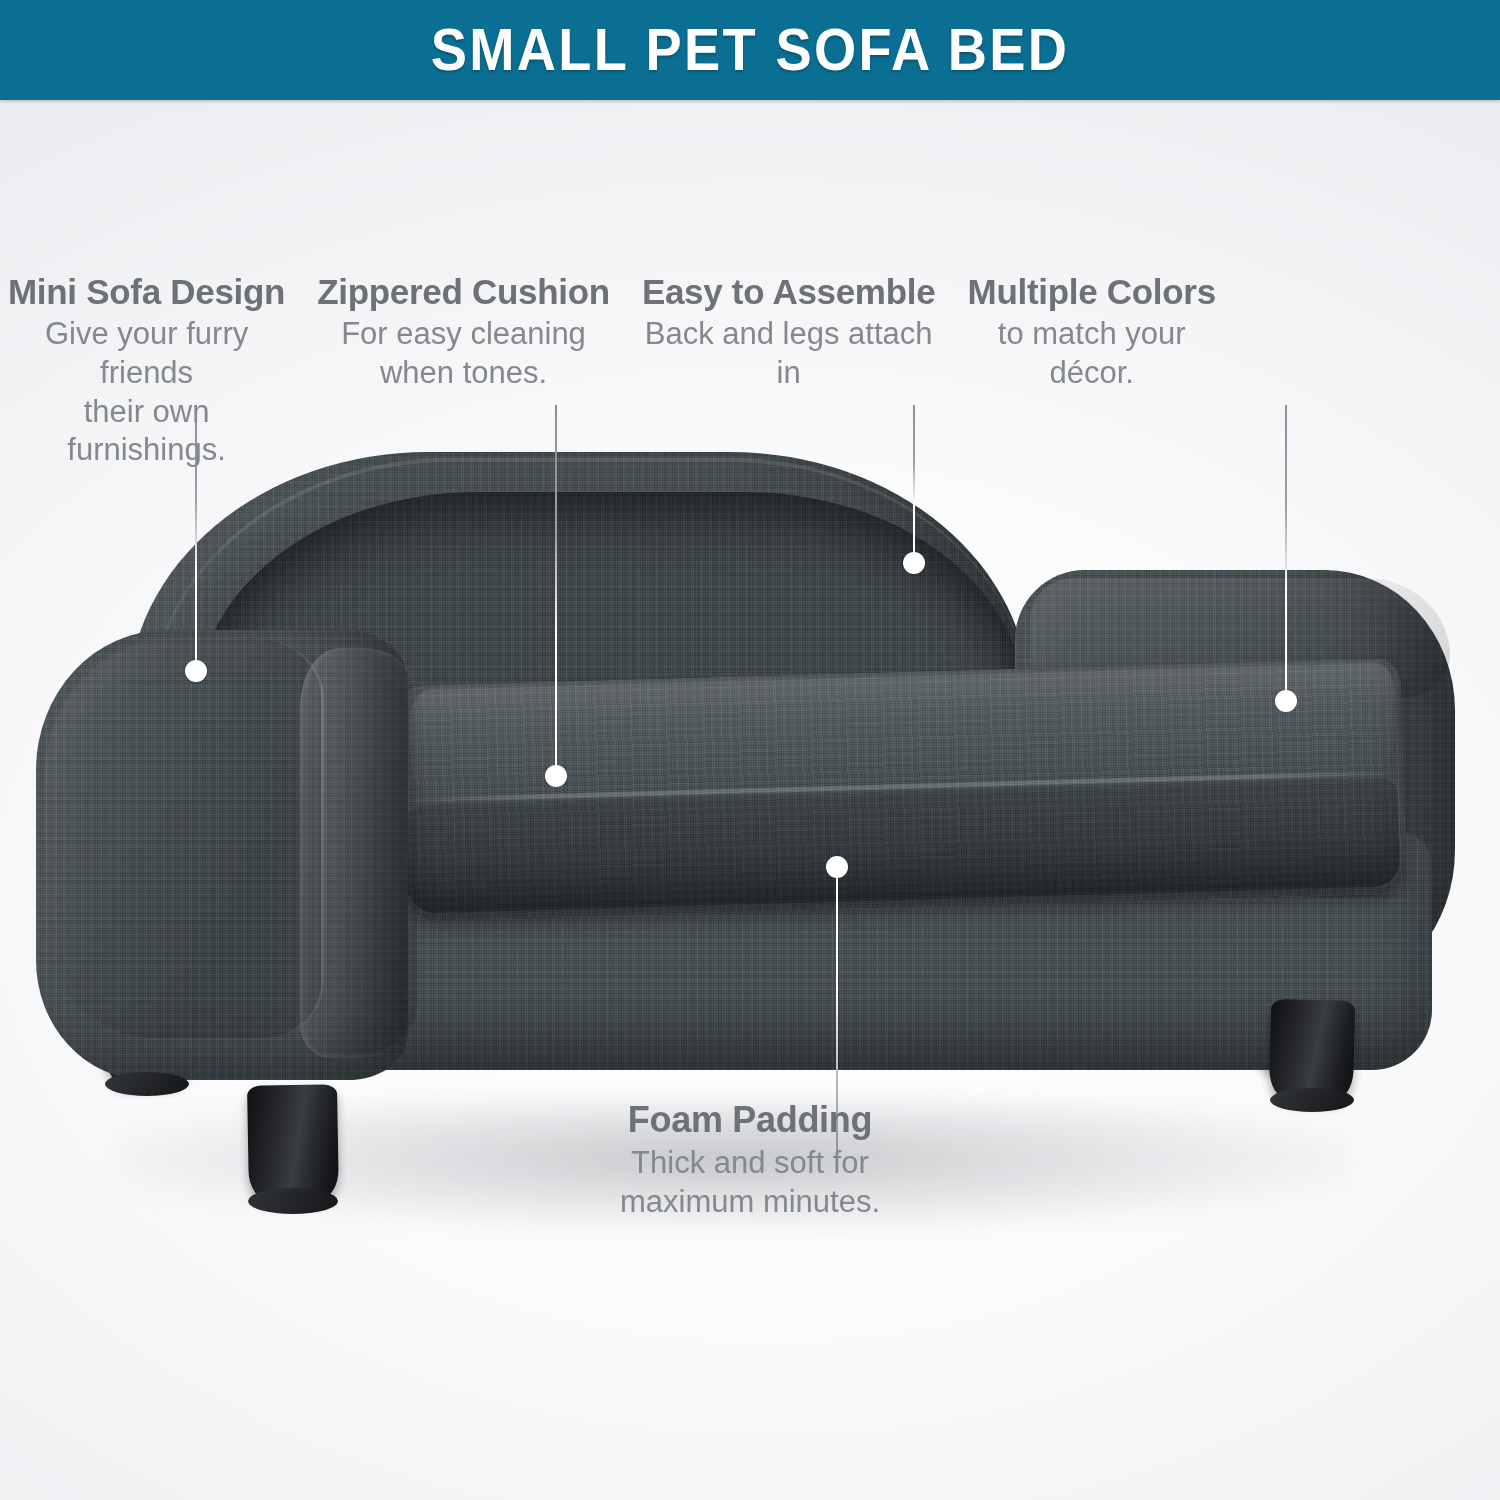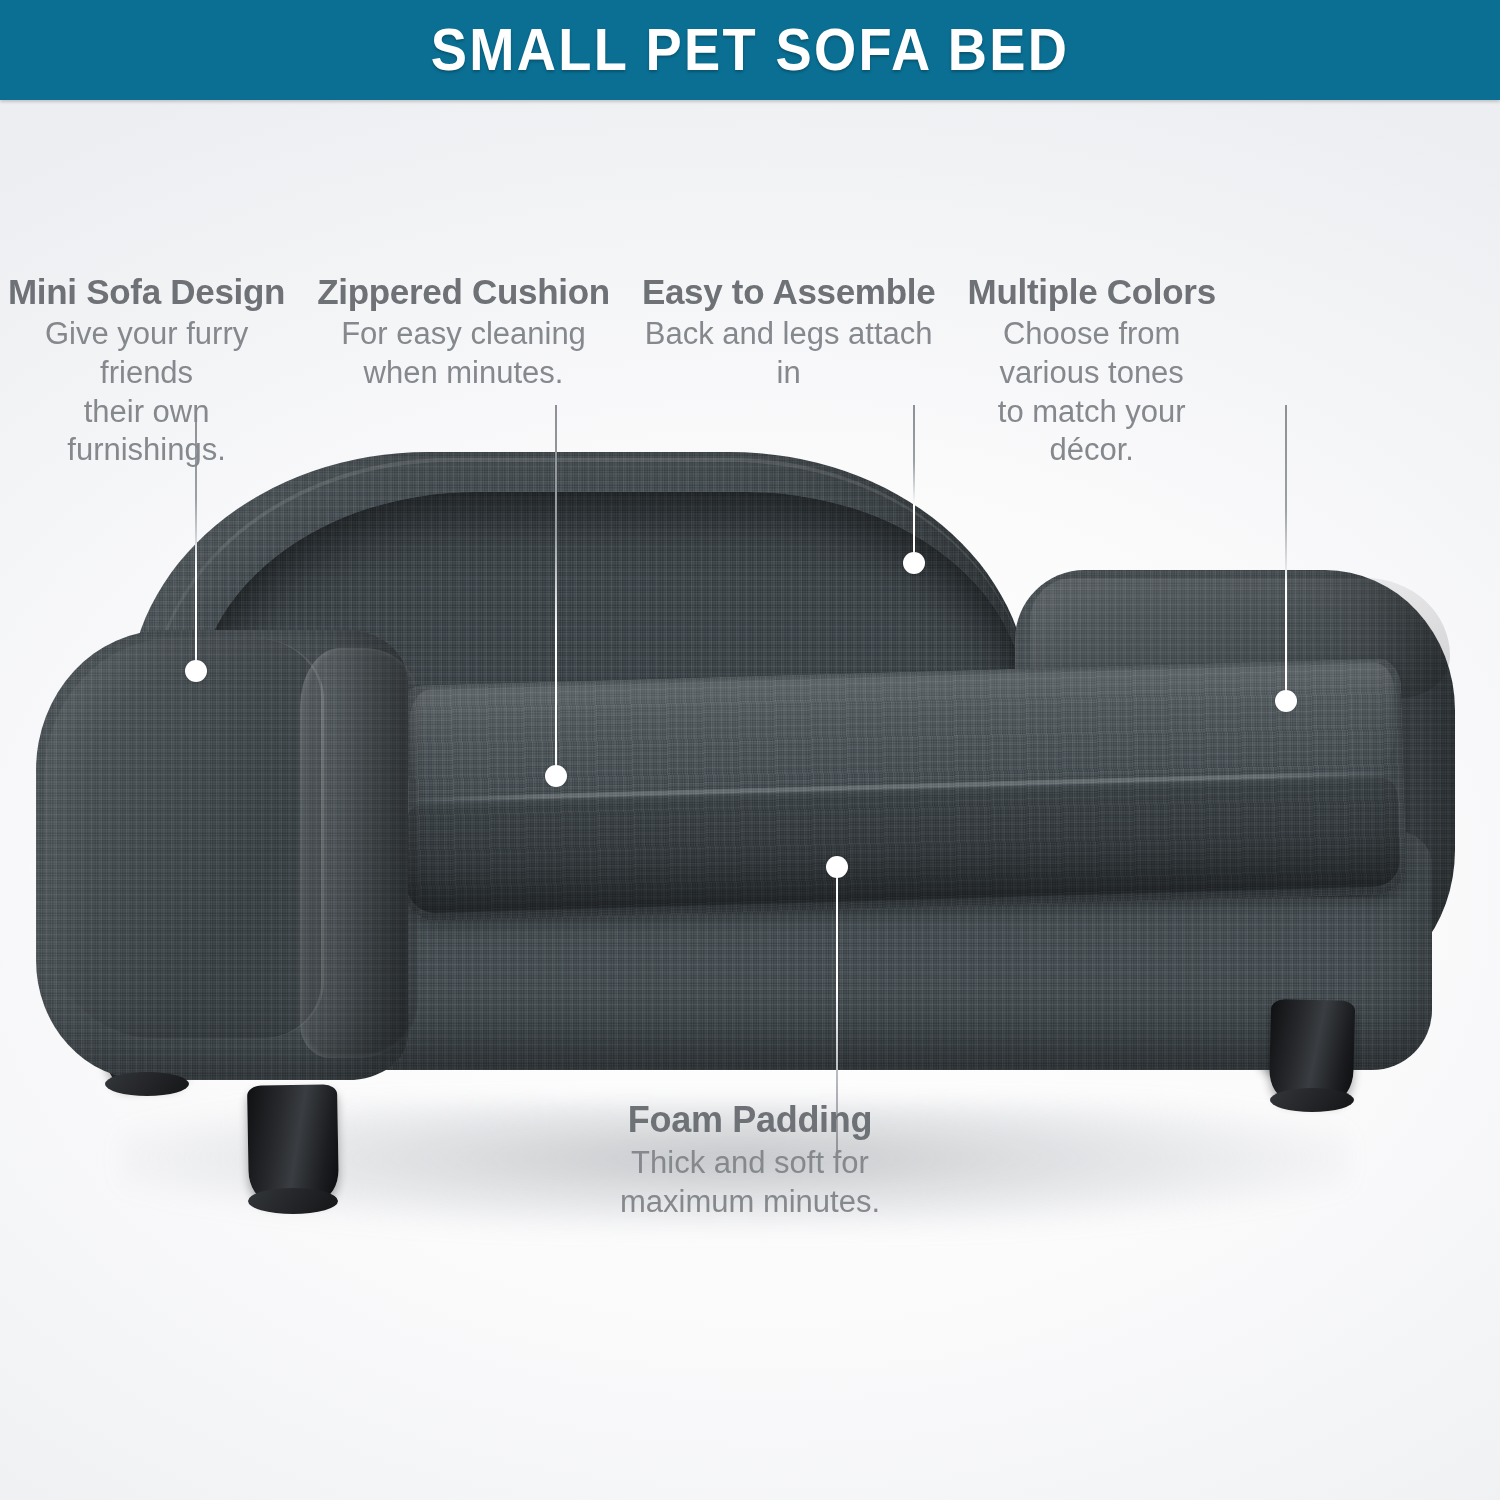--- a/index.html
+++ b/index.html
@@ -364,31 +364,30 @@
 
     <div class="feature">
       <div class="feature-title">Mini Sofa Design</div>
       <div class="feature-body">Give your furry friends</div>
       <div class="feature-body">their own furnishings.</div>
     </div>
 
     <div class="feature">
       <div class="feature-title">Zippered Cushion</div>
       <div class="feature-body">For easy cleaning</div>
-      <div class="feature-body">when minutes.</div>
+      <div class="feature-body">when tones.</div>
     </div>
 
     <div class="feature">
       <div class="feature-title">Easy to Assemble</div>
       <div class="feature-body">Back and legs attach in</div>
     </div>
 
     <div class="feature">
       <div class="feature-title">Multiple Colors</div>
-      <div class="feature-body">Choose from various tones</div>
       <div class="feature-body">to match your décor.</div>
     </div>
   </div>
 
   <div class="caption">
     <div class="feature-title">Foam Padding</div>
     <div class="feature-body">Thick and soft for</div>
     <div class="feature-body">maximum minutes.</div>
   </div>
 

